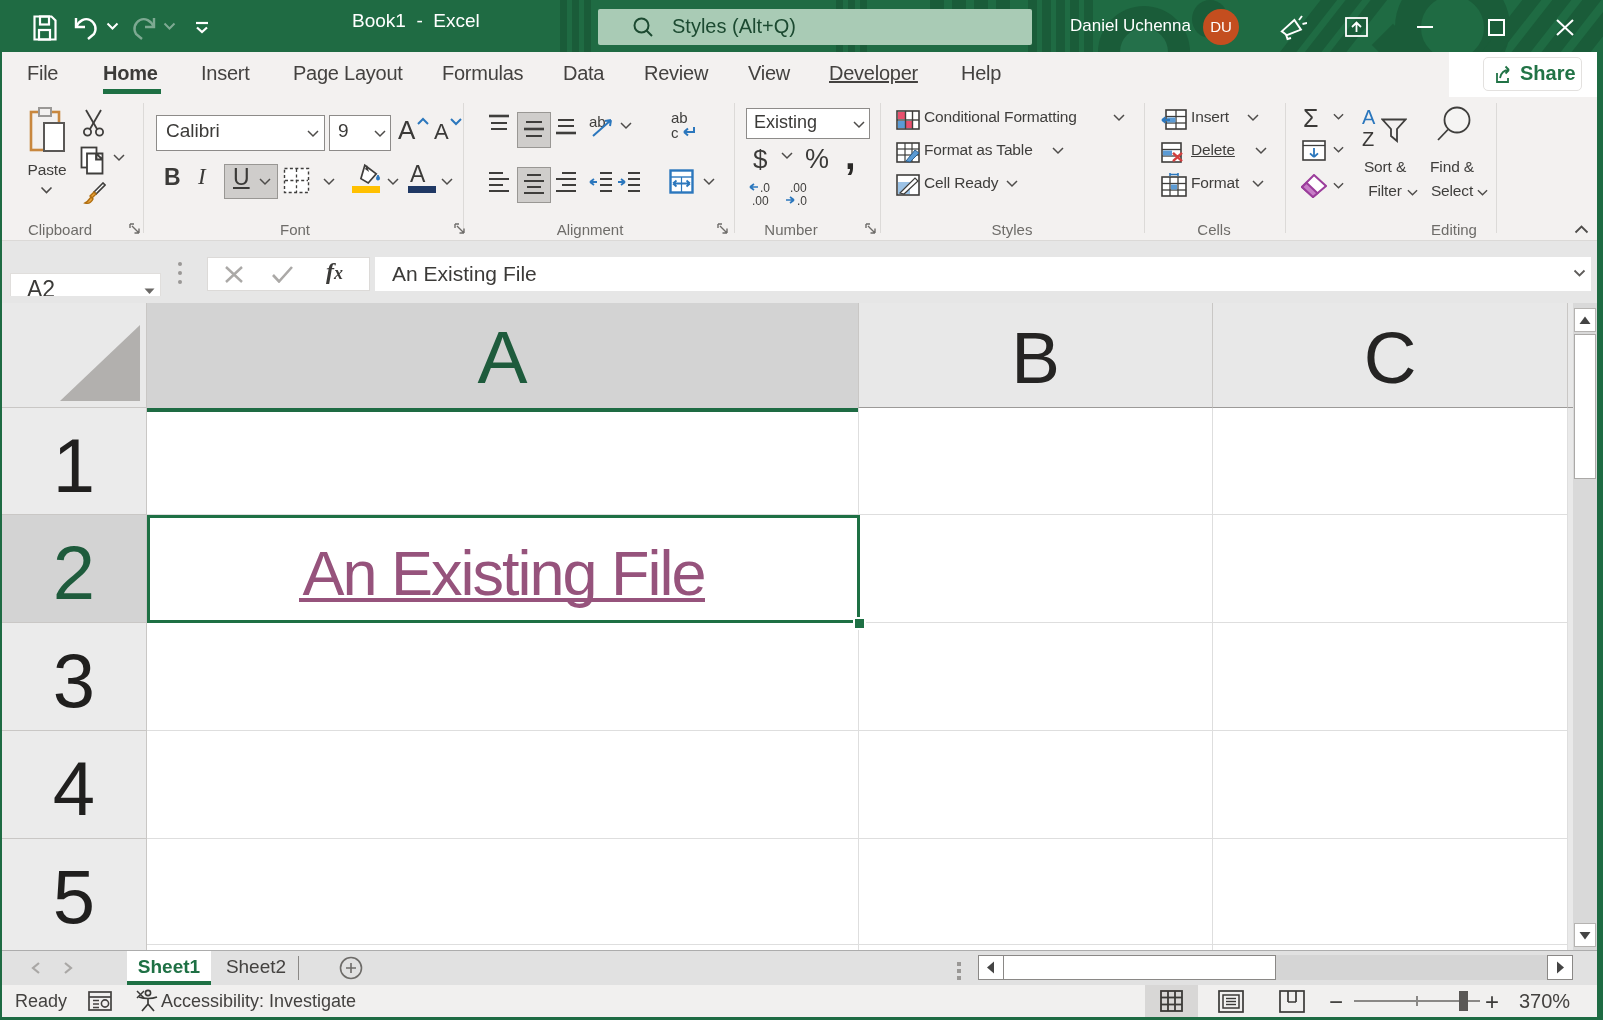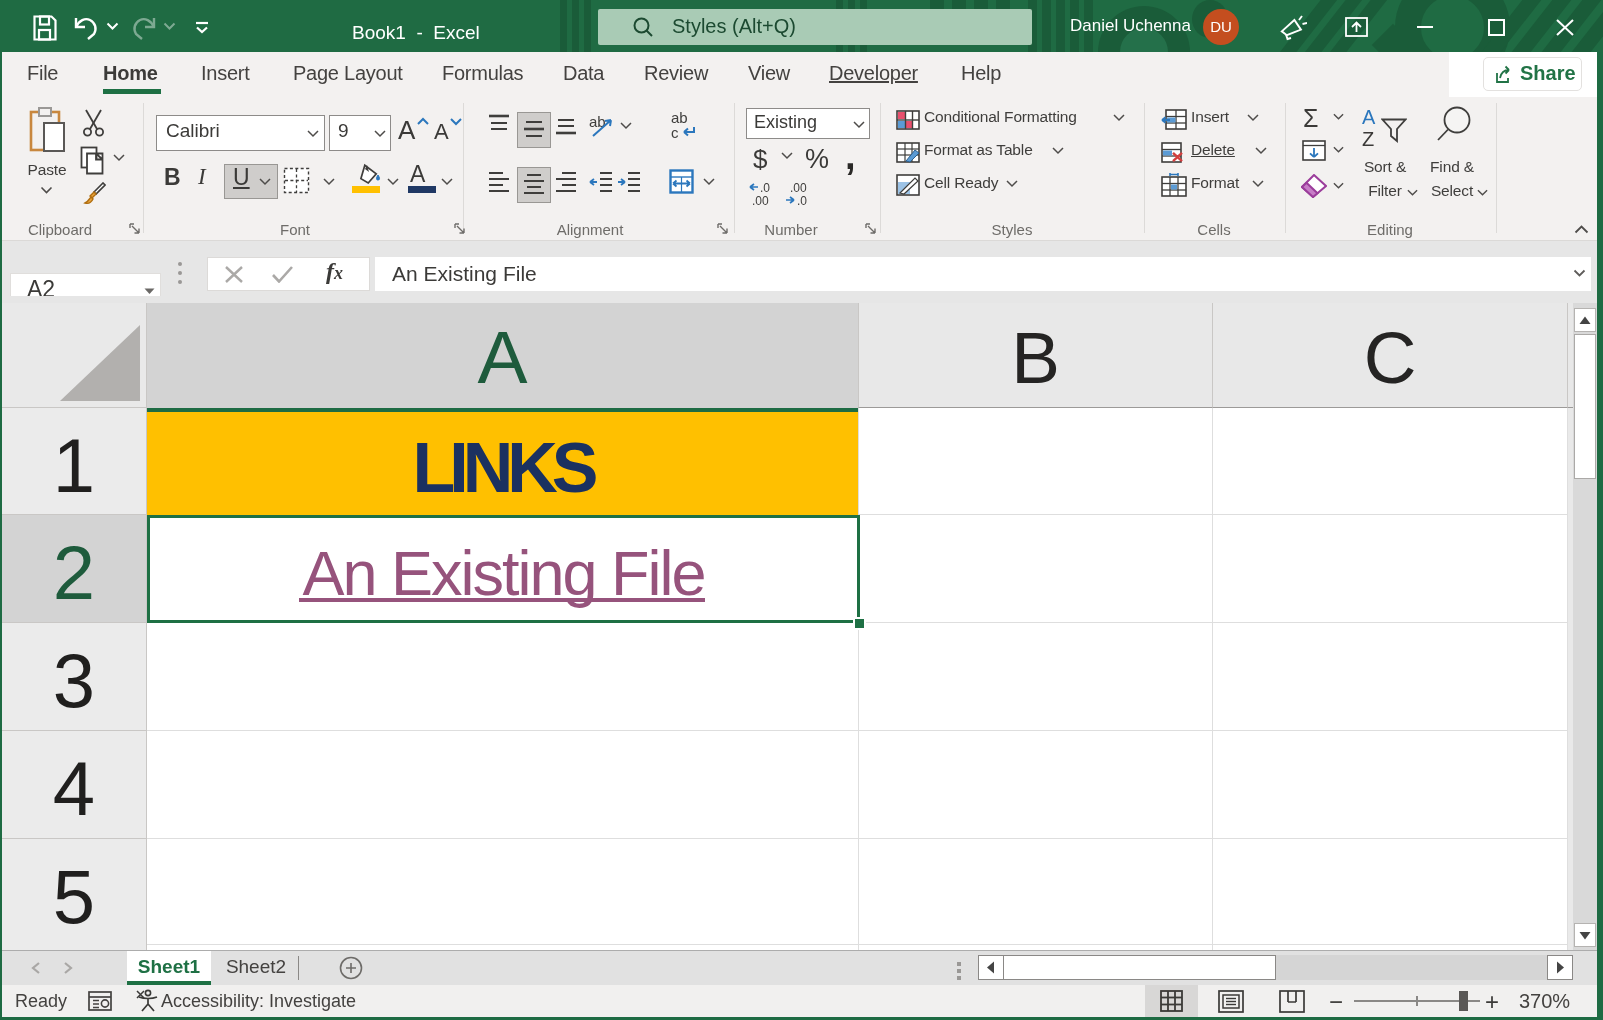--- a/index.html
+++ b/index.html
@@ -77,21 +77,21 @@
     <path d="M22.5 10.5 C20 4.5 14 1.5 9 4 C3.5 6.8 2 13 5 18 L11 23" fill="none" stroke="#fff" stroke-width="2.4"></path>
   </svg>
   <svg class="ab" style="left:163px;top:22px;opacity:.42;" width="13" height="9" viewBox="0 0 13 9">
       <path d="M1.5 1.5 L6.5 6.5 L11.5 1.5" fill="none" stroke="#fff" stroke-width="2"></path>
     </svg>
 
   <svg class="ab" style="left:195px;top:21px;" width="14" height="13" viewBox="0 0 14 13">
     <line x1="1" y1="2" x2="13" y2="2" stroke="#fff" stroke-width="2.2"></line>
     <path d="M2 6.5 L7 11 L12 6.5" fill="none" stroke="#fff" stroke-width="2.2"></path>
   </svg>
-  <div class="ab" style="left:352px;top:22px;font-size:19px;color:#fff;">Book1&nbsp;&nbsp;-&nbsp;&nbsp;Excel</div>
+  <div class="ab" style="left:352px;top:10px;font-size:19px;color:#fff;">Book1&nbsp;&nbsp;-&nbsp;&nbsp;Excel</div>
 
   <div class="ab" style="left:598px;top:9px;width:434px;height:36px;background:#A9CBB5;border-radius:2px;"></div>
   <svg class="ab" style="left:632px;top:16px;" width="22" height="22" viewBox="0 0 22 22">
     <circle cx="9.5" cy="9.5" r="7" fill="none" stroke="#1C4A31" stroke-width="2"></circle>
     <line x1="14.5" y1="14.5" x2="20" y2="20" stroke="#1C4A31" stroke-width="2"></line>
   </svg>
   <div class="ab" style="left:672px;top:15px;font-size:20px;color:#1C4A31;">Styles (Alt+Q)</div>
   <div class="ab" style="left:1070px;top:16px;font-size:17px;color:#fff;">Daniel Uchenna</div>
   <div class="ab" style="left:1203px;top:9px;width:36px;height:36px;border-radius:50%;background:#C44E1F;color:#fff;font-size:15px;text-align:center;line-height:36px;">DU</div>
 
@@ -142,21 +142,21 @@
   <div class="gsep" style="left:880px;"></div>
   <div class="gsep" style="left:1144px;"></div>
   <div class="gsep" style="left:1285px;"></div>
   <div class="gsep" style="left:1496px;"></div>
   <div class="glabel" style="left:-40px;">Clipboard</div>
   <div class="glabel" style="left:195px;">Font</div>
   <div class="glabel" style="left:490px;">Alignment</div>
   <div class="glabel" style="left:691px;">Number</div>
   <div class="glabel" style="left:912px;">Styles</div>
   <div class="glabel" style="left:1114px;">Cells</div>
-  <div class="glabel" style="left:1290px;">Editing</div>
+  <div class="glabel" style="left:1354px;">Editing</div>
   <svg class="launch" style="left:129px;" width="12" height="12" viewBox="0 0 12 12">
       <path d="M1 1 H5 M1 1 V5 M3 3 L10 10 M10 10 H5.5 M10 10 V5.5" stroke="#6E6C69" stroke-width="1.4" fill="none"></path>
     </svg>
   <svg class="launch" style="left:454px;" width="12" height="12" viewBox="0 0 12 12">
       <path d="M1 1 H5 M1 1 V5 M3 3 L10 10 M10 10 H5.5 M10 10 V5.5" stroke="#6E6C69" stroke-width="1.4" fill="none"></path>
     </svg>
   <svg class="launch" style="left:717px;" width="12" height="12" viewBox="0 0 12 12">
       <path d="M1 1 H5 M1 1 V5 M3 3 L10 10 M10 10 H5.5 M10 10 V5.5" stroke="#6E6C69" stroke-width="1.4" fill="none"></path>
     </svg>
   <svg class="launch" style="left:865px;" width="12" height="12" viewBox="0 0 12 12">
@@ -505,21 +505,20 @@
   <div class="ab" style="left:1210px;top:112px;width:1px;height:542px;background:#DEDEDE;"></div>
   <div class="ab" style="left:1565px;top:112px;width:1px;height:542px;background:#DEDEDE;"></div>
   <div class="ab" style="left:145px;top:218px;width:1420px;height:1px;background:#DEDEDE;"></div>
   <div class="ab" style="left:145px;top:326px;width:1420px;height:1px;background:#DEDEDE;"></div>
   <div class="ab" style="left:145px;top:434px;width:1420px;height:1px;background:#DEDEDE;"></div>
   <div class="ab" style="left:145px;top:542px;width:1420px;height:1px;background:#DEDEDE;"></div>
   <div class="ab" style="left:145px;top:648px;width:1420px;height:1px;background:#DEDEDE;"></div>
 
   <div class="ab" style="left:1566px;top:112px;width:29px;height:542px;background:#E9E9E9;"></div>
 
-  <div class="ab" style="left:145px;top:112px;width:711px;height:107px;background:#FFC000;color:#1B3160;font-size:70px;font-weight:bold;text-align:center;line-height:120px;letter-spacing:-6px;">LINKS</div>
 
   <div class="ab" style="left:145px;top:219px;width:713px;height:108px;border:3px solid #1E7044;box-sizing:border-box;background:#fff;color:#96537C;font-size:63px;text-align:center;line-height:110px;letter-spacing:-2px;">An Existing File</div>
   <div class="ab" style="left:145px;top:112px;width:711px;height:4px;background:#1E6B43;"></div>
   <div class="ab" style="left:297px;top:302px;width:406px;height:4px;background:#96537C;"></div>
   <div class="ab" style="left:851px;top:321px;width:9px;height:9px;background:#1E7044;border:2px solid #fff;box-sizing:content-box;"></div>
 
   <div class="ab" style="left:1571px;top:7px;width:24px;height:647px;background:#D9D9D9;"></div>
   <div class="ab" style="left:1572px;top:12px;width:22px;height:24px;background:#fff;border:1px solid #B5B3B1;box-sizing:border-box;">
     <svg class="ab" style="left:4px;top:7px;" width="12" height="9" viewBox="0 0 12 9">
         <path d="M6 0.5 L11.5 8 H0.5 z" fill="#444"></path>

